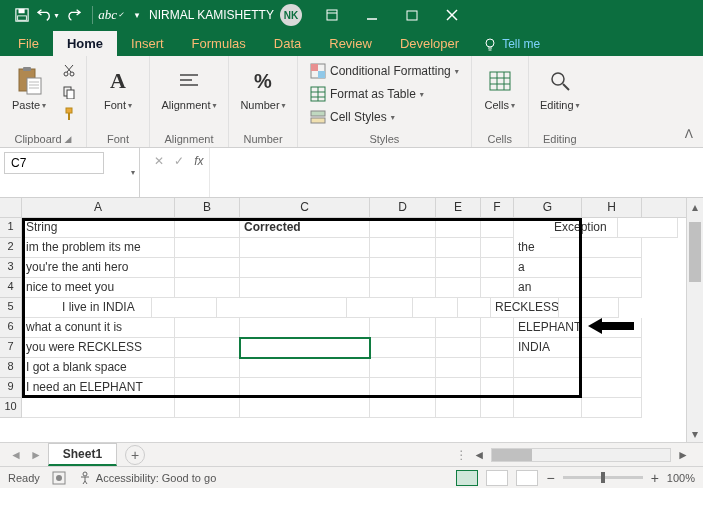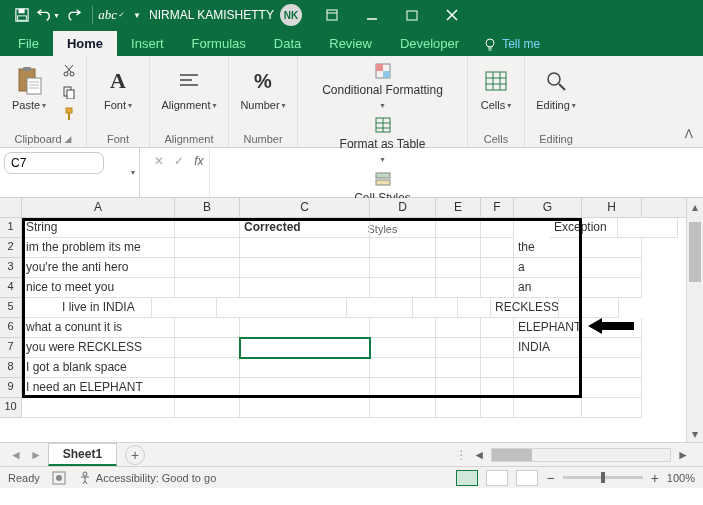--- a/index.html
+++ b/index.html
@@ -11,33 +11,33 @@
   .titlebar .qat .qbtn { width: 24px; height: 24px; display: flex; align-items: center; justify-content: center; cursor: pointer; }
   .titlebar .qat .sep { width: 1px; height: 18px; background: rgba(255,255,255,0.3); margin: 0 4px; }
   .titlebar .title { flex: 1; text-align: center; font-size: 13px; }
   .titlebar .user { display: flex; align-items: center; gap: 6px; font-size: 12px; }
   .titlebar .avatar { width: 22px; height: 22px; border-radius: 50%; background: #d9d9d9; color: #0c6e3f; font-size: 10px; font-weight: bold; display: flex; align-items: center; justify-content: center; }
   .titlebar .winbtns { display: flex; margin-left: 10px; }
   .titlebar .winbtns .wbtn { width: 40px; height: 30px; display: flex; align-items: center; justify-content: center; cursor: pointer; }
 
   
   .ribbontabs { background: #0c6e3f; height: 26px; display: flex; align-items: flex-end; padding-left: 4px; }
-  .ribbontabs .tab { padding: 5px 14px; color: #86efac; font-size: 13px; cursor: pointer; }
+  .ribbontabs .tab { padding: 5px 14px; color: #fdba74; font-size: 13px; cursor: pointer; }
   .ribbontabs .tab.active { background: #f3f2f1; color: #0f172a; font-weight: 600; }
   .ribbontabs .tellme { display: flex; align-items: center; gap: 5px; color: #7dd3fc; padding: 5px 10px; cursor: pointer; }
 
   
   .ribbon { background: #f3f2f1; height: 92px; border-bottom: 1px solid #d0d0d0; display: flex; position: relative; }
   .rgroup { border-right: 1px solid #e0e0e0; display: flex; flex-direction: column; padding: 4px 6px 2px 6px; }
   .rgroup .body { flex: 1; display: flex; align-items: flex-start; gap: 4px; }
   .rgroup .label { text-align: center; font-size: 11px; color: #666; padding-top: 2px; display: flex; justify-content: center; align-items: center; gap: 3px; }
   .bigbtn { display: flex; flex-direction: column; align-items: center; justify-content: center; width: 46px; padding: 4px 2px; cursor: pointer; border: 1px solid transparent; }
   .bigbtn .ico { width: 32px; height: 32px; display: flex; align-items: center; justify-content: center; }
   .bigbtn .txt { font-size: 11px; margin-top: 2px; display: flex; align-items: center; gap: 2px; }
-  .smallbtn { padding: 3px 6px; cursor: pointer; display: flex; align-items: center; gap: 4px; font-size: 12px; flex-direction: column; }
+  .smallbtn { padding: 3px 6px; cursor: pointer; display: flex; align-items: center; gap: 4px; font-size: 12px; }
   .clipside { display: flex; flex-direction: column; gap: 2px; margin-left: 2px; }
   .clipside .sbtn { width: 22px; height: 20px; display: flex; align-items: center; justify-content: center; cursor: pointer; }
   .collapse { position: absolute; right: 6px; bottom: 4px; cursor: pointer; color: #666; padding: 2px 4px; }
   .dialoglauncher { font-size: 9px; color: #888; cursor: pointer; }
 
   
   .formulabar { height: 50px; border-bottom: 1px solid #d0d0d0; display: flex; }
   .namebox { width: 140px; border-right: 1px solid #d0d0d0; display: flex; align-items: flex-start; padding: 4px; }
   .namebox input { width: 100%; border: 1px solid #ccc; padding: 3px 6px; font-size: 12px; background: #fff; }
   .fbar-btns { display: flex; align-items: flex-start; padding: 6px 6px 0 14px; gap: 10px; border-right: 1px solid #e8e8e8; color: #aaa; }
@@ -335,21 +335,21 @@
     <div class="label">
         <span>Editing</span>
       </div>
   </div>
 
   <div class="collapse">ᐱ</div>
 </div>
 
 <div class="formulabar">
   <div class="namebox">
-    <input type="text" style="width: 100px; border-radius: 7px;" value="C7">
+    <input type="text" style="width: 100px;" value="C7">
     <span class="chev" style="align-self:center;margin-left:auto;cursor:pointer">▾</span>
   </div>
   <div class="fbar-btns">
     <span>✕</span>
     <span>✓</span>
     <span style="font-style:italic;color:#666">fx</span>
   </div>
   <div class="fbar-input">
     <input class="fi" type="text" value="" style="">
   </div>

